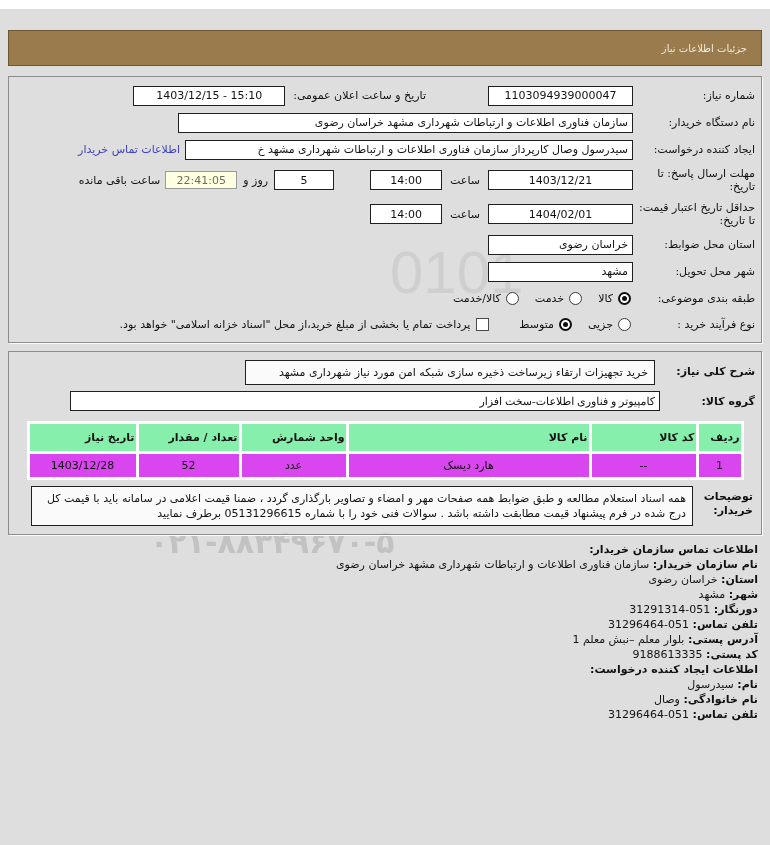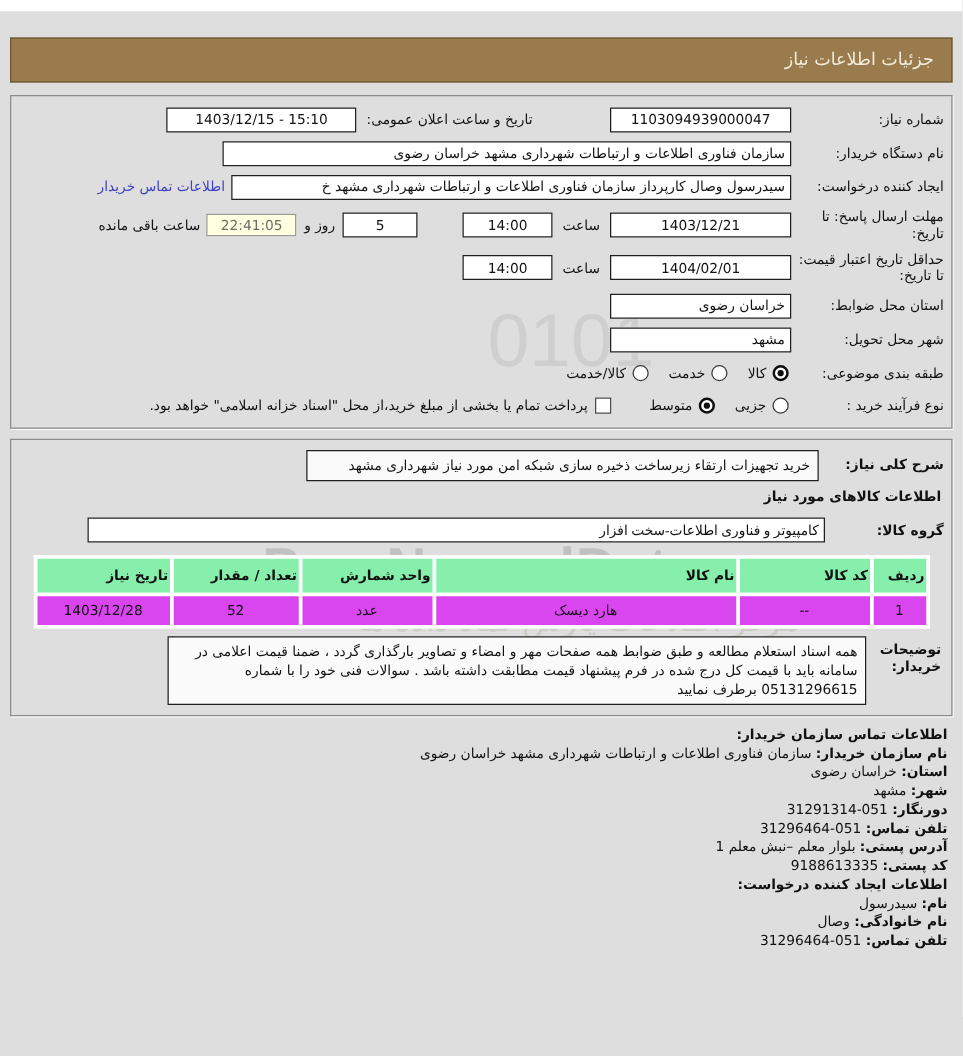--- a/index.html
+++ b/index.html
@@ -15,21 +15,21 @@
   .wm-brand  { top:430px; left:50%; transform:translateX(-50%); font-family:"Liberation Sans",sans-serif;
                font-size:44px; font-weight:bold; color:#A6A6A6; opacity:.5; letter-spacing:1px; }
   .wm-phone  { top:525px; left:150px; direction:ltr; font-size:30px; font-weight:bold; color:#ACACAC; opacity:.55; }
   .wm-digits { top:238px; left:390px; font-family:"Liberation Sans",sans-serif; font-size:60px; color:#C6C6C6; opacity:.6; }
   .wm-callig { top:482px; right:130px; font-size:26px; color:#B9B2A4; opacity:.4; }
 
   .content { position:relative; z-index:1; }
 
   .title-bar {
     margin:21px 8px 10px 8px; height:36px; background:#9A7B4E; border:1px solid #6E5632;
-    color:#F2ECDB; display:flex; align-items:center; padding-right:14px; font-size:14px;
+    color:#F2ECDB; display:flex; align-items:center; padding-right:14px; font-size:10px;
   }
 
   .box {
     margin:0 8px; background:transparent; border:1px solid #8C8C8C;
     box-shadow:1px 1px 0 #FBFBFB; padding:5px 6px;
   }
   .box2 { margin-top:8px; padding-bottom:8px; }
 
   .frow { display:flex; align-items:center; min-height:27px; }
   .frow.tall { min-height:34px; }
@@ -72,21 +72,21 @@
 
   .goods-table { border-collapse:separate; border-spacing:3px; width:706px; margin:10px auto 4px auto;
                  table-layout:fixed; background:#FFFFFF; }
   .goods-table th { background:#86efac; height:27px; font-weight:bold; font-size:11px; text-align:right; }
   .goods-table td { background:#d946ef; height:23px; text-align:center; }
   .c-row { width:42px; } .c-code { width:104px; } .c-name { width:240px; }
   .c-unit { width:104px; } .c-qty { width:100px; } .c-date { width:106px; }
 
   .notes-row { display:flex; align-items:flex-start; margin:6px 0 0 0; }
   .notes-lbl { width:62px; flex-shrink:0; padding:4px 2px 0 4px; line-height:14px; }
-  .notes-box { width:559px; min-height:40px; text-align:right; }
+  .notes-box { width:662px; min-height:40px; text-align:right; }
 
   .contact { margin:7px 12px 0 8px; line-height:15px; }
   .cline span { unicode-bidi:plaintext; }
 </style>
 </head>
 <body>
 
 <div class="page">
   <div class="top-strip"></div>
 
@@ -206,21 +206,20 @@
     </div>
 
     <div class="box box2">
       <div class="desc-row">
         <span class="desc-lbl b">شرح کلی نیاز:</span>
         <div class="value-box desc-box">
           <span>خرید تجهیزات ارتقاء زیرساخت ذخیره سازی شبکه امن مورد نیاز شهرداری مشهد</span>
         </div>
       </div>
 
-      <div class="section-title b">اطلاعات کالاهای مورد نیاز</div>
 
       <div class="group-row">
         <span class="group-lbl b">گروه کالا:</span>
         <div class="inp w590 rtxt">
           <span>کامپیوتر و فناوری اطلاعات-سخت افزار</span>
         </div>
       </div>
 
       <table class="goods-table">
         <thead>

